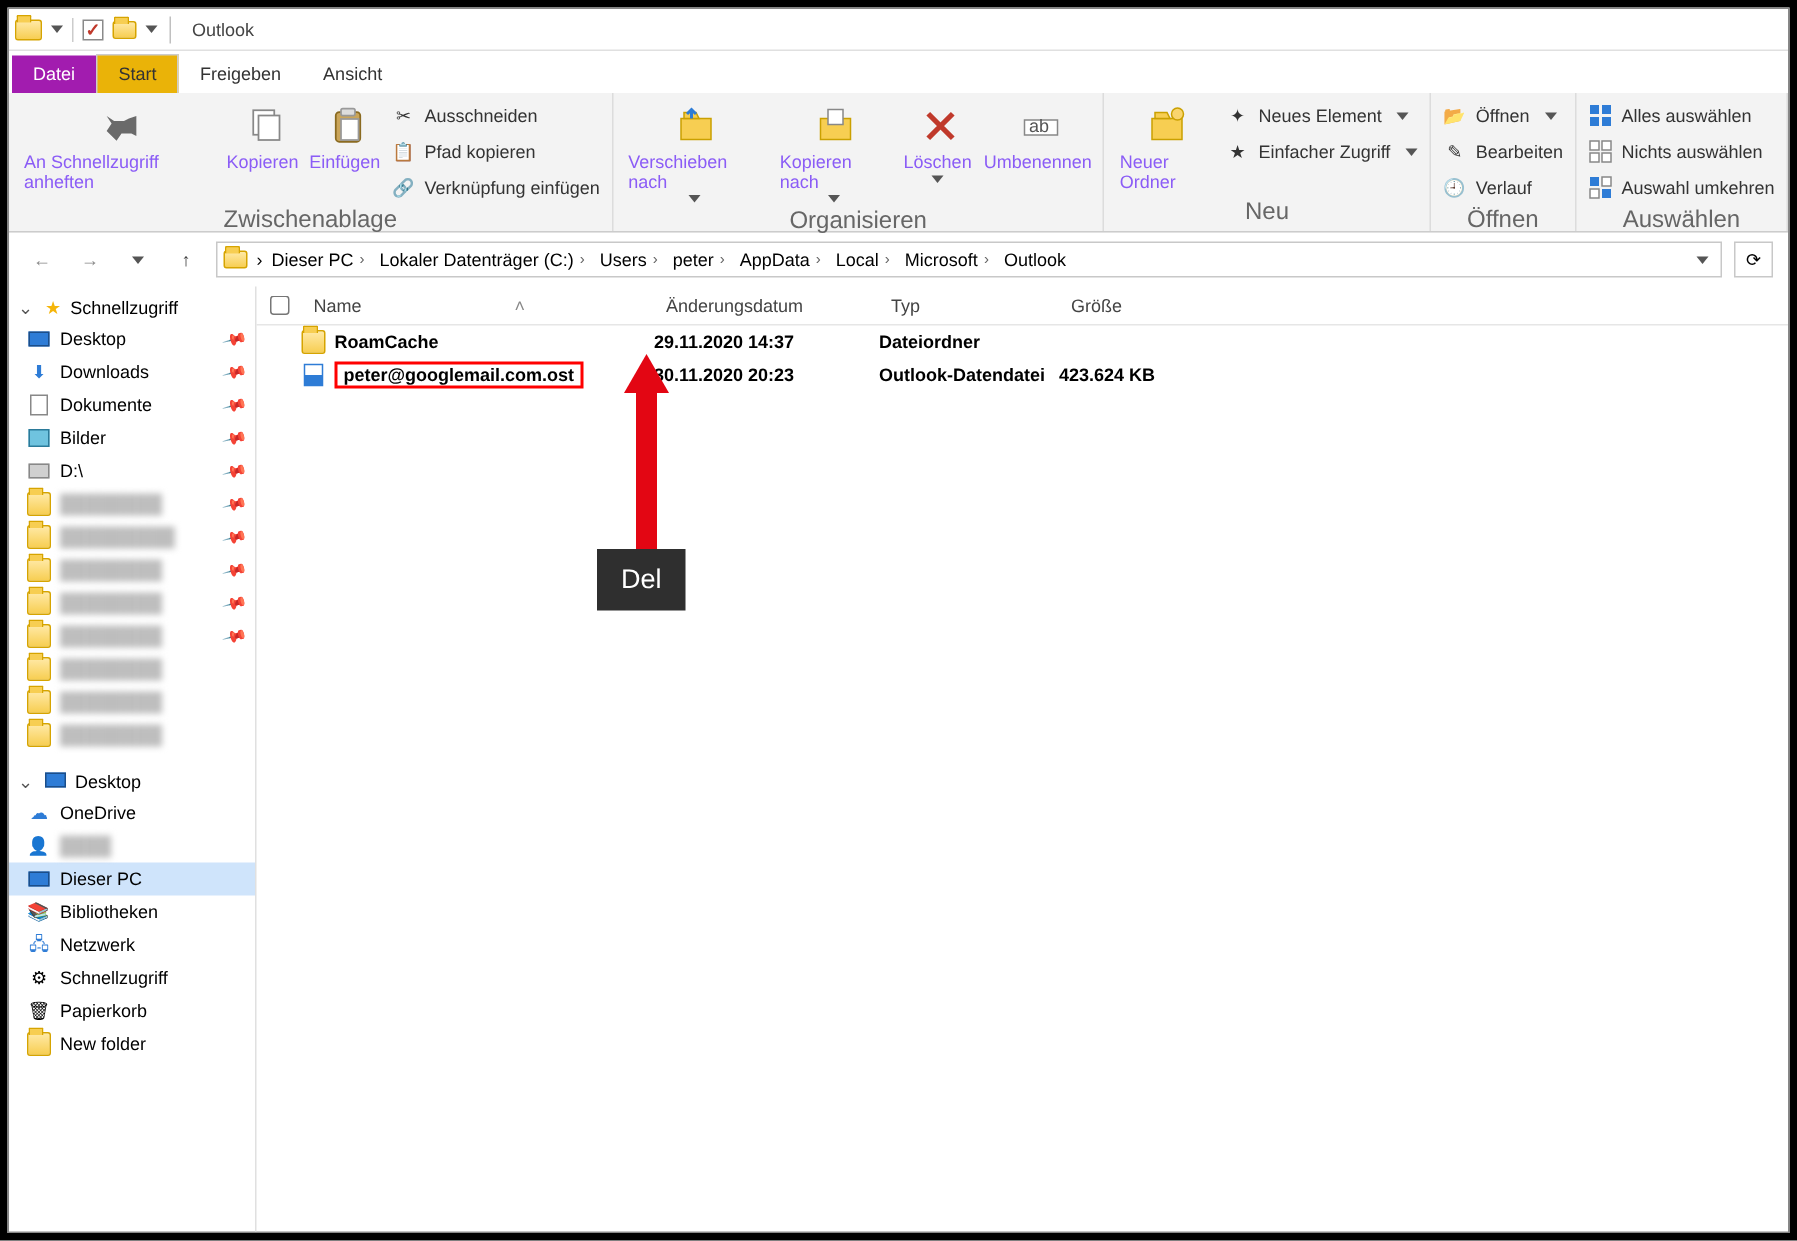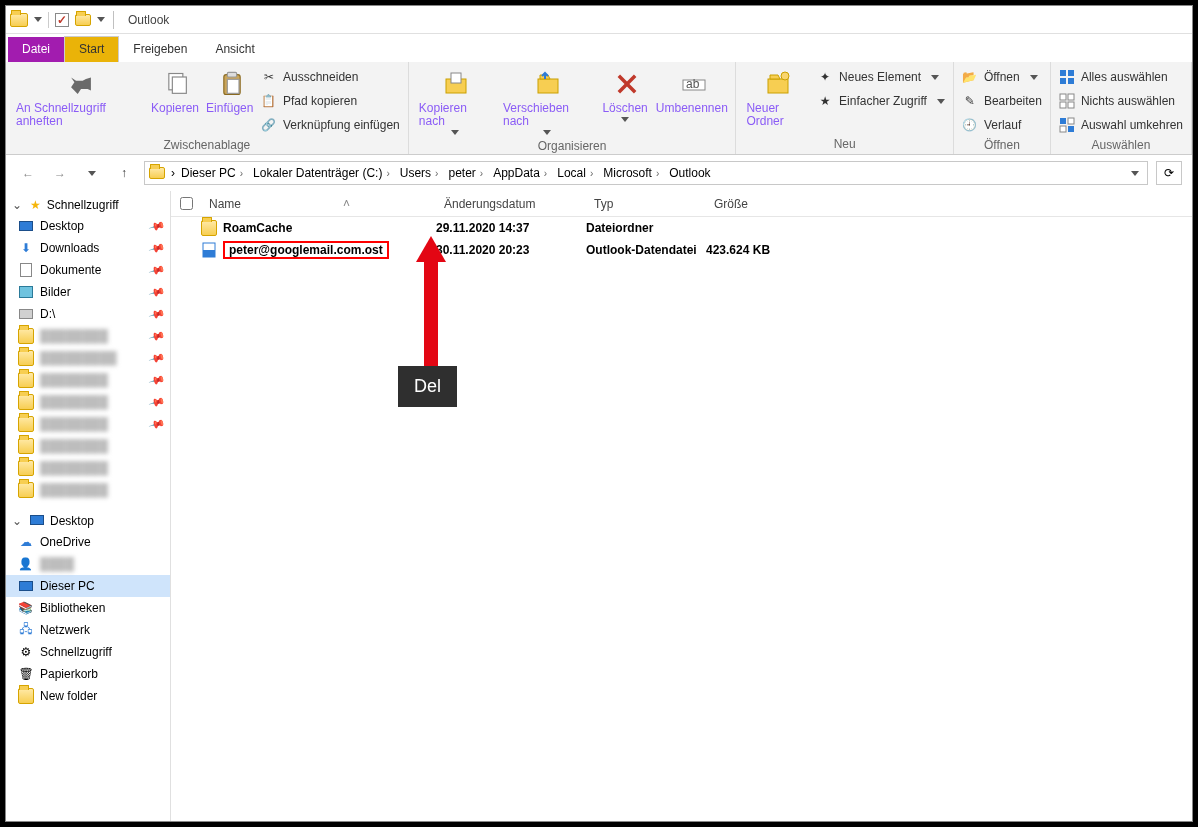--- a/index.html
+++ b/index.html
@@ -21,21 +21,21 @@
 
 .tabstrip { height: 28px; display: flex; align-items: flex-end; background: #fff; padding-left: 2px; }
 .tab { padding: 5px 14px 6px; color: #333; cursor: default; }
 .tab.active { background: #a21caf; color: #fff; }
 .tab.selected { background: #eab308; border: 1px solid #ccc; border-bottom: none; }
 
 
 .ribbon { background: #f3f3f3; border-bottom: 1px solid #ccc; display: flex; height: 93px; }
 .group { border-right: 1px solid #dcdcdc; display: flex; flex-direction: column; padding: 4px 6px 0; }
 .group .body { flex: 1; display: flex; align-items: flex-start; gap: 4px; }
-.group .caption { text-align: center; color: #666; font-size: 12px; padding: 2px 0 3px; }
+.group .caption { text-align: center; color: #666; font-size: 16px; padding: 2px 0 3px; }
 .rbtn { display: flex; flex-direction: column; align-items: center; gap: 2px; padding: 2px 4px; min-width: 48px; }
 .rbtn .ico { width: 32px; height: 32px; display: flex; align-items: center; justify-content: flex-end; }
 .rbtn .lbl { text-align: left; line-height: 13px; color: #8b5cf6; }
 .rrow { display: flex; flex-direction: column; gap: 2px; justify-content: flex-start; }
 .ritm { display: flex; align-items: center; gap: 6px; color: #333; white-space: nowrap; padding: 1px 2px; height: 22px; }
 .ritm .sico { width: 16px; height: 16px; display: inline-flex; align-items: center; justify-content: center; }
 
 
 .addrbar { height: 36px; display: flex; align-items: center; gap: 8px; padding: 0 10px; }
 .nav-btn { width: 24px; height: 24px; display: flex; align-items: center; justify-content: center; color: #888; }
@@ -160,35 +160,35 @@
       </div>
       <div class="caption">Zwischenablage</div>
     </div>
 
     <div class="group">
       <div class="body">
         <div class="rbtn">
           <span class="ico">
               <svg width="28" height="28">
                 <rect x="3" y="9" width="20" height="14" fill="#f7ce52" stroke="#caa000"></rect>
-                <rect x="8" y="3" width="10" height="10" fill="#fff" stroke="#888"></rect>
-              </svg>
-            </span>
-          <span class="lbl">Kopieren nach</span>
+                <path d="M5 5h8l2 4H5z" fill="#f7ce52" stroke="#caa000"></path>
+                <path d="M10 3l0 6 M7 6l3-3 3 3" stroke="#2e7cd6" fill="none" stroke-width="2"></path>
+              </svg>
+            </span>
+          <span class="lbl">Verschieben nach</span>
           <span class="caret-down"></span>
         </div>
         <div class="rbtn">
           <span class="ico">
               <svg width="28" height="28">
                 <rect x="3" y="9" width="20" height="14" fill="#f7ce52" stroke="#caa000"></rect>
-                <path d="M5 5h8l2 4H5z" fill="#f7ce52" stroke="#caa000"></path>
-                <path d="M10 3l0 6 M7 6l3-3 3 3" stroke="#2e7cd6" fill="none" stroke-width="2"></path>
-              </svg>
-            </span>
-          <span class="lbl">Verschieben nach</span>
+                <rect x="8" y="3" width="10" height="10" fill="#fff" stroke="#888"></rect>
+              </svg>
+            </span>
+          <span class="lbl">Kopieren nach</span>
           <span class="caret-down"></span>
         </div>
         <div class="rbtn">
           <span class="ico">
               <svg width="28" height="28" viewBox="0 0 24 24">
                 <path d="M5 5l14 14M19 5L5 19" stroke="#c0392b" stroke-width="3"></path>
               </svg>
             </span>
           <span class="lbl">Löschen</span>
           <span class="caret-down"></span>

